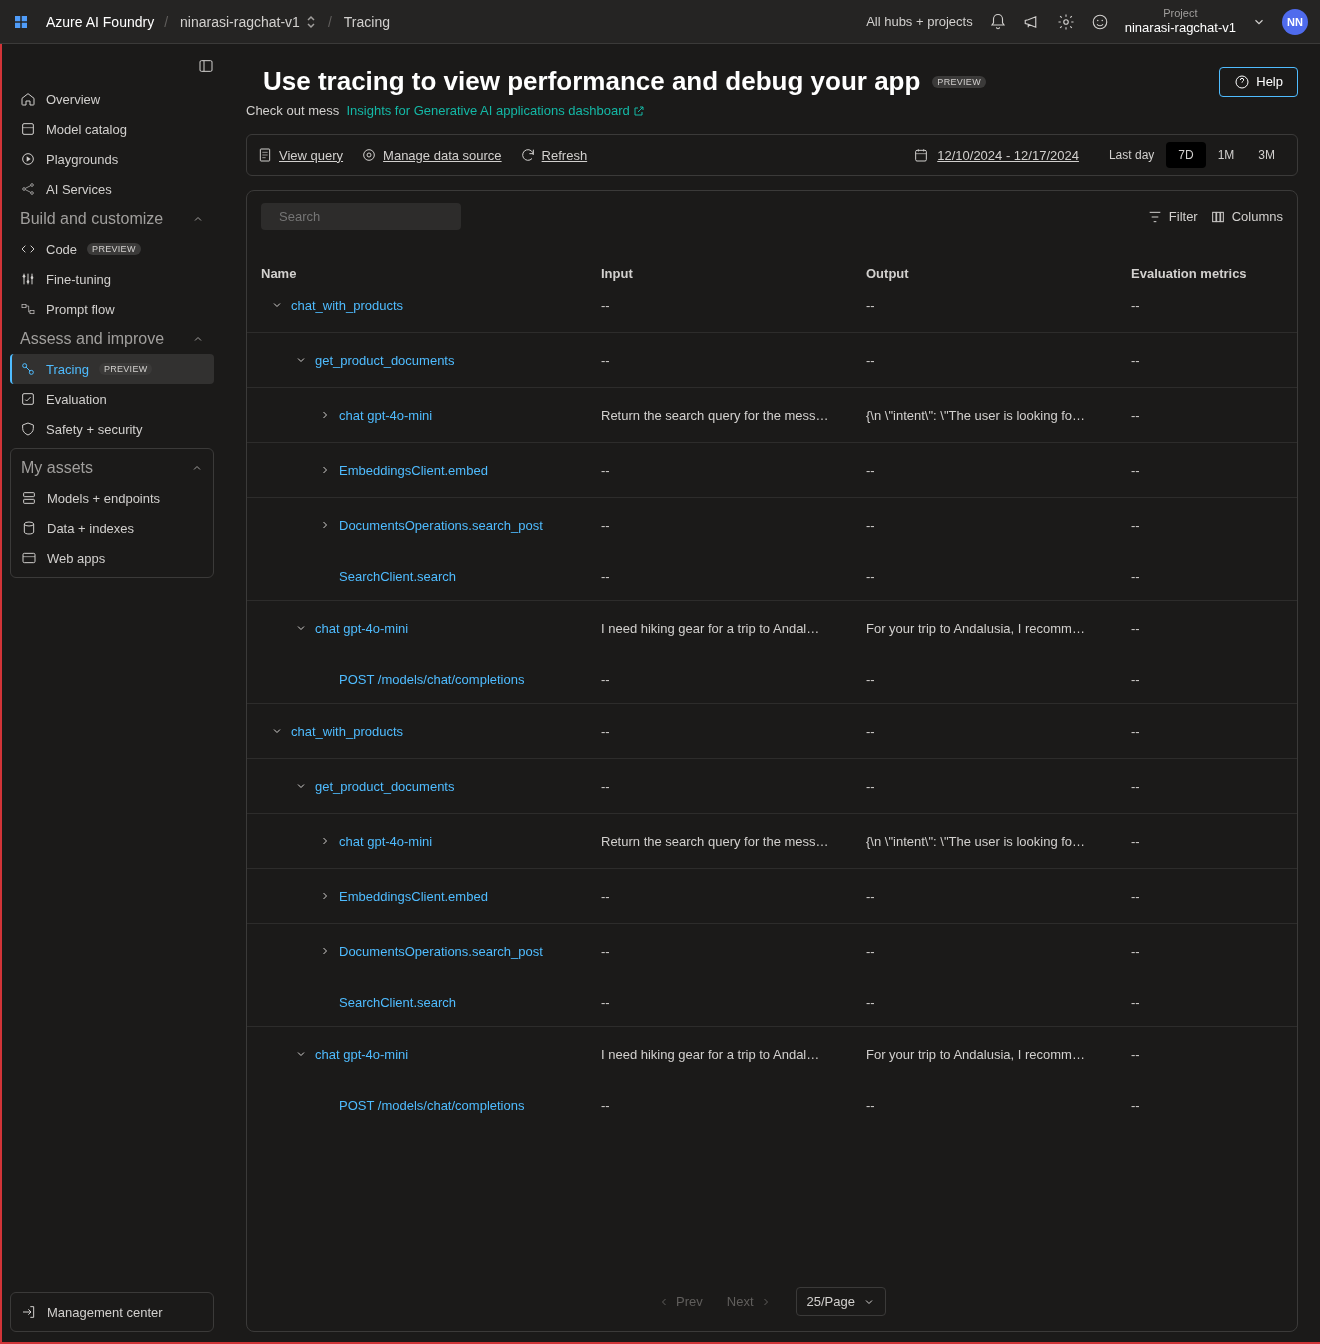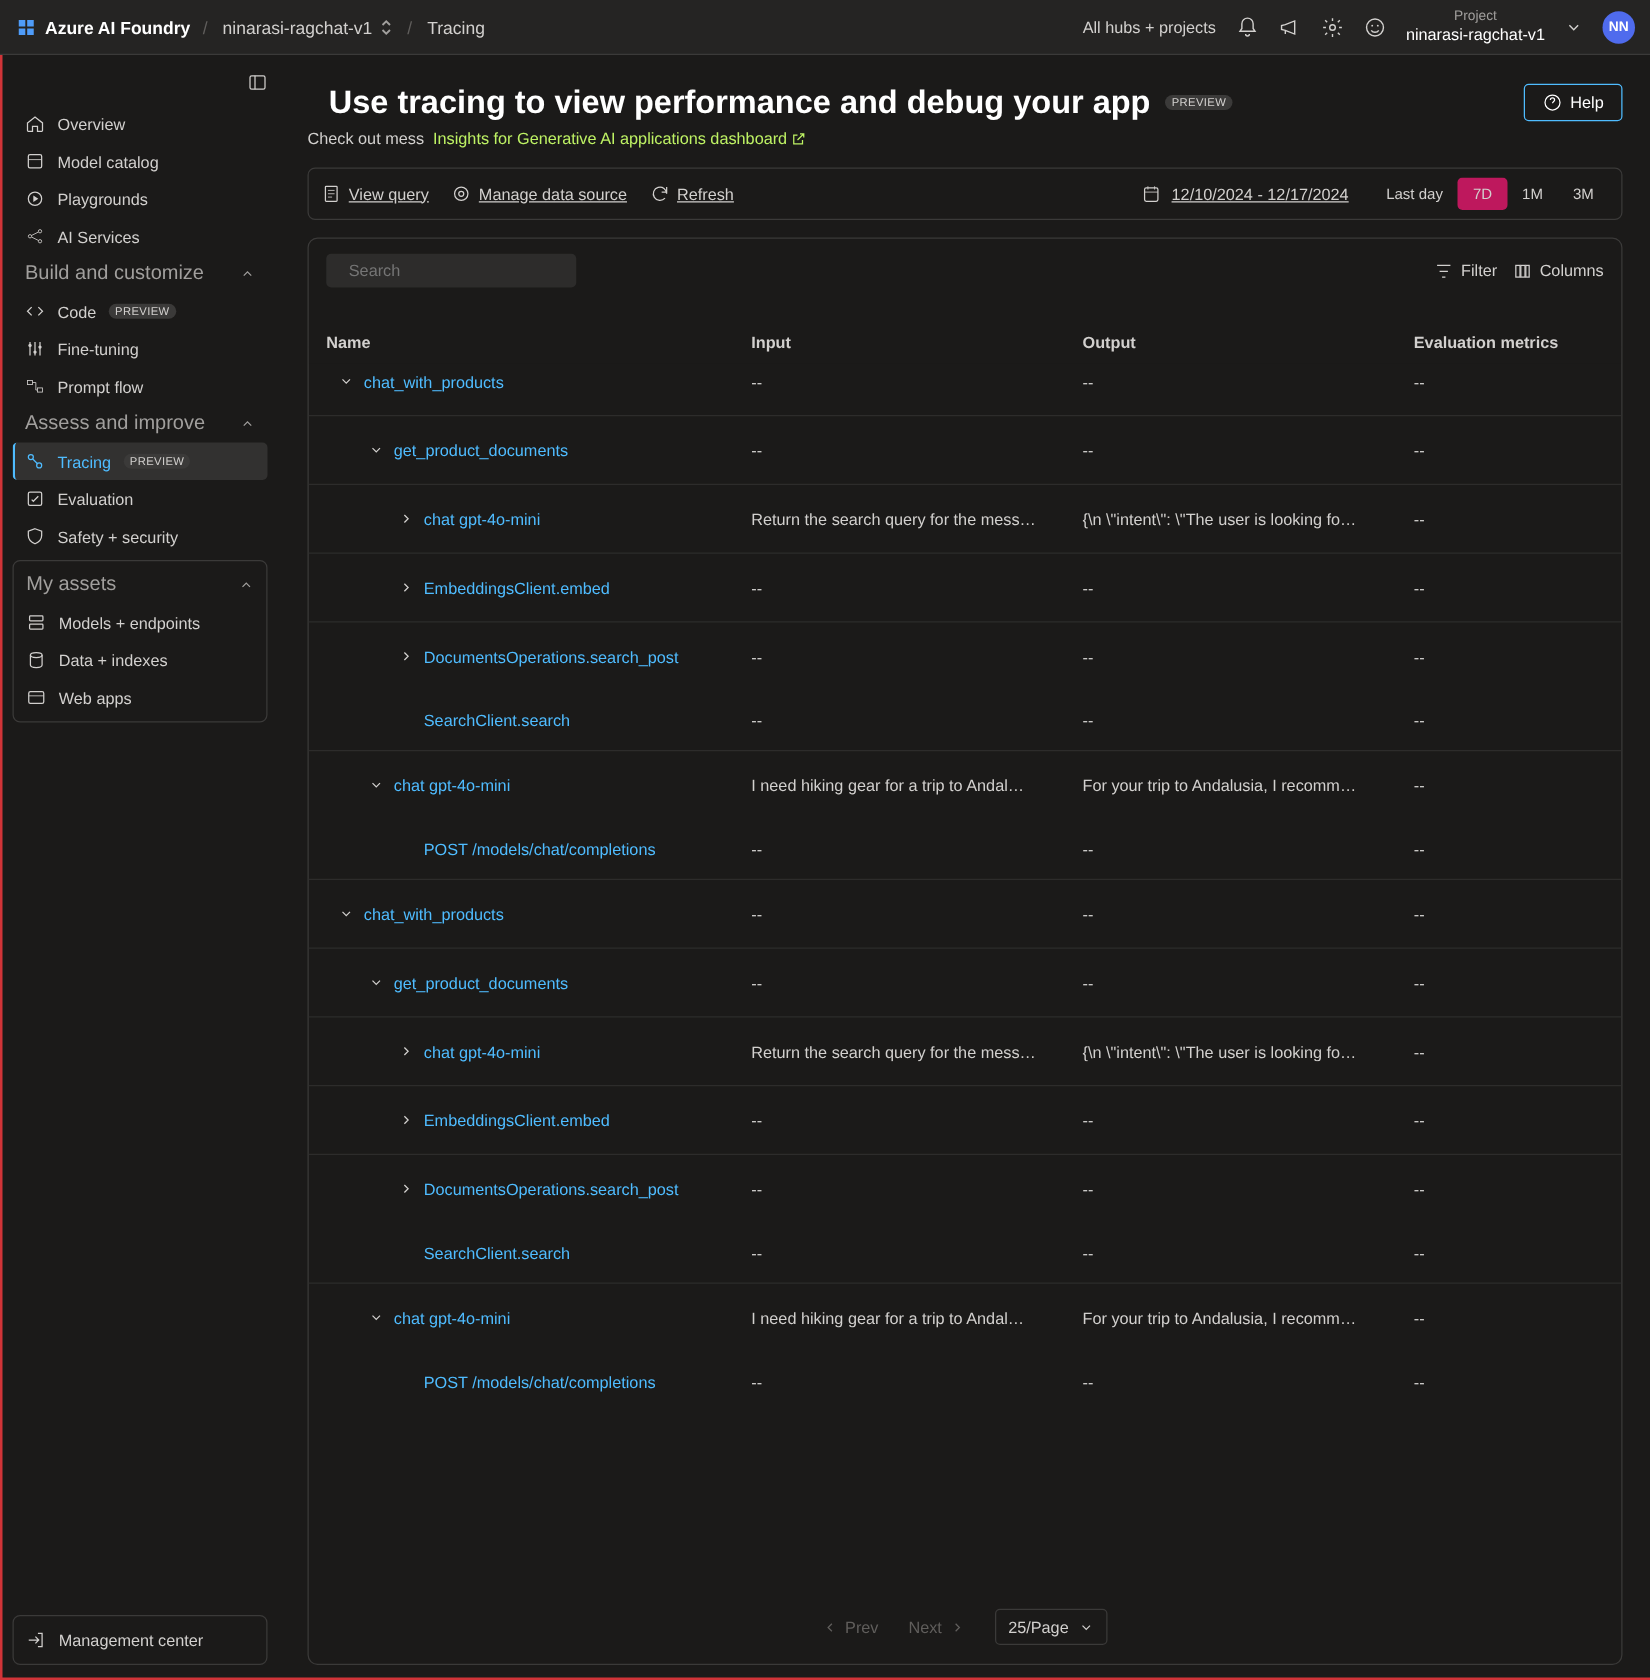--- a/index.html
+++ b/index.html
@@ -14,21 +14,21 @@
 }
 .topbar {
   height: 44px;
   display: flex;
   align-items: center;
   padding: 0 12px;
   border-bottom: 1px solid #3b3a39;
   background: #252423;
   gap: 10px;
 }
-.logo { display:flex; align-items:center; gap:6px; font-weight:700; color:#fff; font-size:14px;}
+.logo { display:flex; align-items:center; gap:16px; font-weight:400; color:#fff; font-size:14px;}
 .breadcrumb { display:flex; align-items:center; gap:12px; color:#d2d0ce; font-size:14px;}
 .breadcrumb .sep { color:#605e5c; }
 .breadcrumb-item { display:flex; align-items:center; gap:6px;}
 .topbar .spacer { flex:1; }
 .topbar-right { display:flex; align-items:center; gap:16px; }
 .topbar-link { color:#d2d0ce; font-size:13px; }
 .icon-btn { color:#d2d0ce; cursor:pointer; display:inline-flex; }
 .proj-box { display:flex; flex-direction:column; line-height:1.2;align-items:center; }
 .proj-box .lbl { font-size:11px; color:#a19f9d; }
 .proj-box .val { font-size:13px; color:#fff; }
@@ -41,28 +41,28 @@
 .side-item.active { background:#323130; color:#4fbcff; border-left:2px solid #4fbcff; padding-left:8px;}
 .badge { background:#3b3a39; color:#d2d0ce; font-size:9px; padding:1px 5px; border-radius:8px; letter-spacing:0.3px;}
 .sidebar .boxed { border:1px solid #3b3a39; border-radius:6px; padding:4px 0; margin-top:4px;}
 .sidebar .grow { flex:1; }
 .mgmt { margin-top:auto; }
 .main { flex:1; padding:22px 22px 10px 24px; overflow:hidden; display:flex; flex-direction:column;}
 .title-row { display:flex; align-items:center; gap:12px;margin-left:17px; }
 .title-row h1 { font-size:26px; font-weight:600; color:#fff; }
 .help-btn { margin-left:auto; border:1px solid #4fbcff; color:#fff; padding:6px 14px; border-radius:4px; display:flex; align-items:center; gap:6px; font-size:13px;}
 .subtitle { margin-top:6px; font-size:13px; }
-.subtitle a { color:#bef264; text-decoration:none;text-align:center; }
+.subtitle a { color:#14b8a6; text-decoration:none;text-align:center; }
 .toolbar { margin-top:16px; height:42px; border:1px solid #3b3a39; border-radius:6px; display:flex; align-items:center; padding:0 10px; gap:18px; font-size:13px;}
 .tool-item { display:flex; align-items:center; gap:6px; cursor:pointer;text-decoration:underline; }
 .toolbar .spacer { flex:1; }
 .date-range { display:flex; align-items:center; gap:8px; }
 .range-seg { display:flex; border-radius:4px; overflow:hidden;}
 .range-btn { padding:6px 12px; color:#d2d0ce; cursor:pointer; font-size:12px;}
-.range-btn.active { background:#be185d; border-radius:4px;}
+.range-btn.active { background:#000000; border-radius:4px;}
 .card { margin-top:14px; border:1px solid #3b3a39; border-radius:8px; flex:1; display:flex; flex-direction:column; overflow:hidden;}
 .card-header { display:flex; align-items:center; padding:12px 14px; gap:12px;}
 .search-box { background:#2d2c2b; border-radius:4px; display:flex; align-items:center; padding:6px 10px; gap:8px; width:200px;}
 .search-box input { background:transparent; border:none; outline:none; color:#d2d0ce; font-size:13px; flex:1;}
 .card-header .spacer { flex:1; }
 .hdr-btn { display:flex; align-items:center; gap:6px; cursor:pointer; }
 .table { flex:1; overflow:auto; }
 .thead { display:grid; grid-template-columns: 340px 265px 265px 1fr; padding:10px 14px; font-weight:600; color:#d2d0ce; position:sticky; top:14px; background:#1b1a19; font-size:13px;}
 .trow { display:grid; grid-template-columns: 340px 265px 265px 1fr; padding:0 14px; align-items:center; min-height:55px; border-top:1px solid #2d2c2b; font-size:13px;}
 .trow.short { min-height:48px; border-top:none;}

